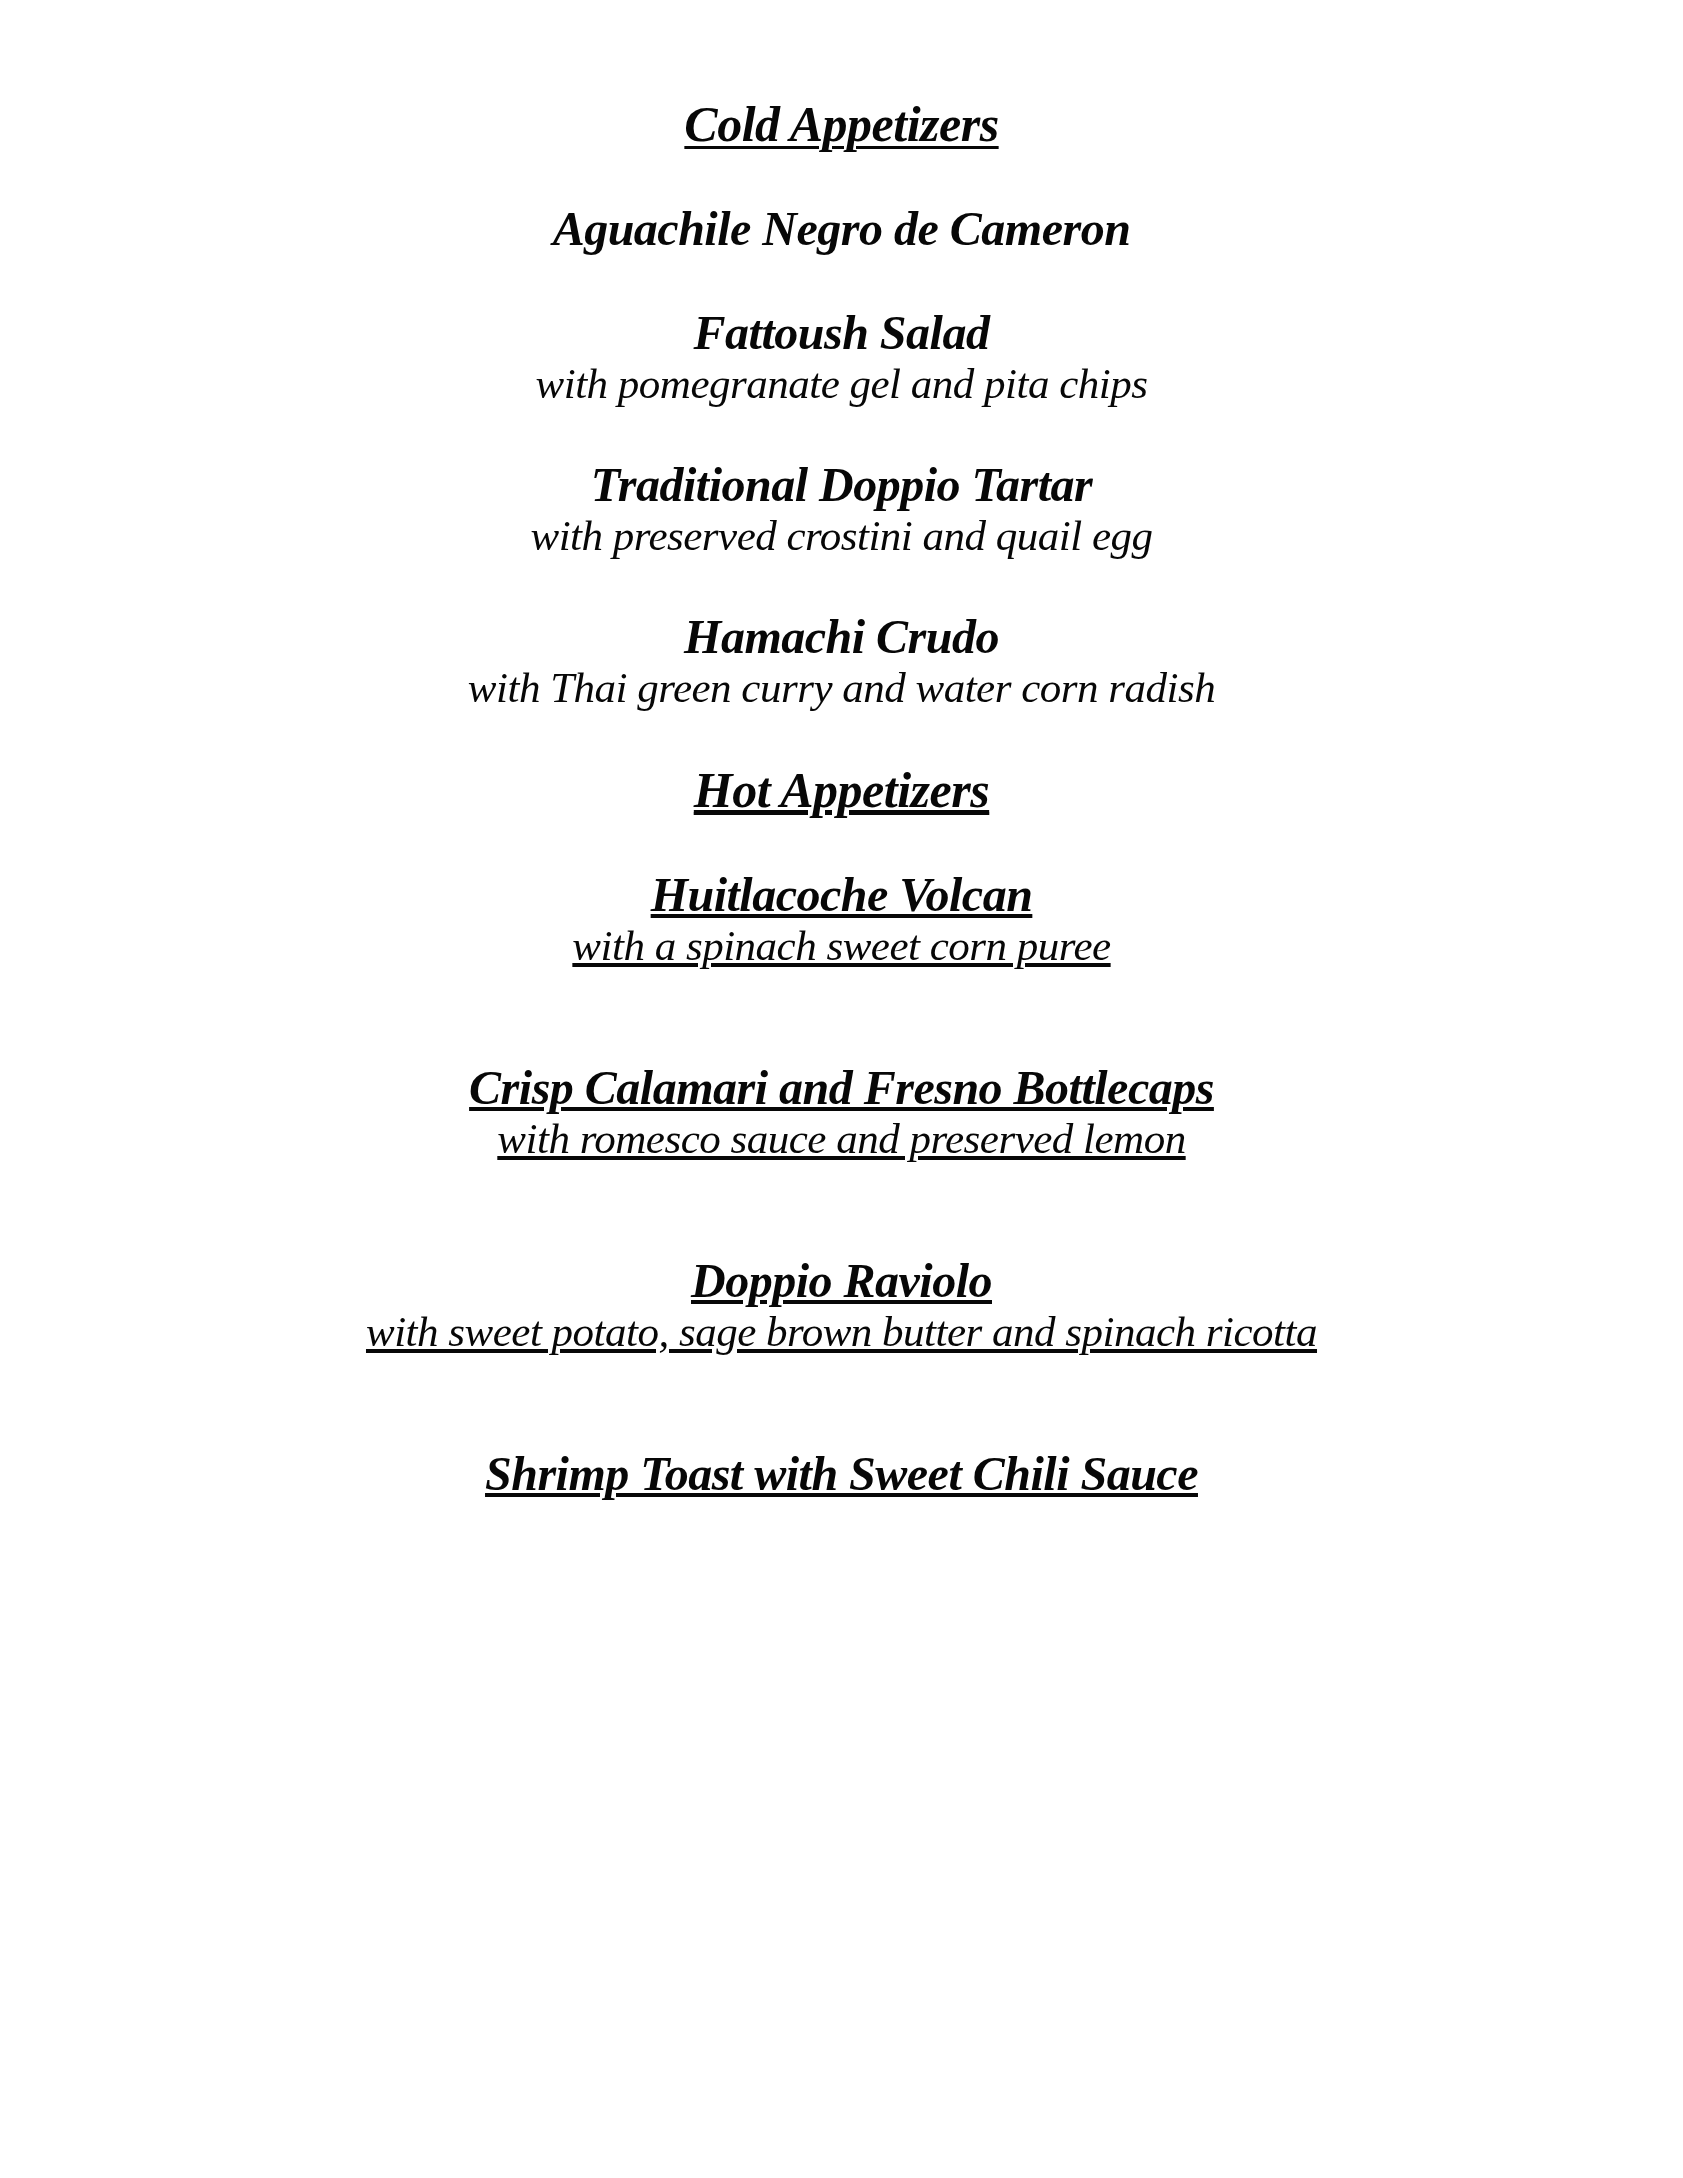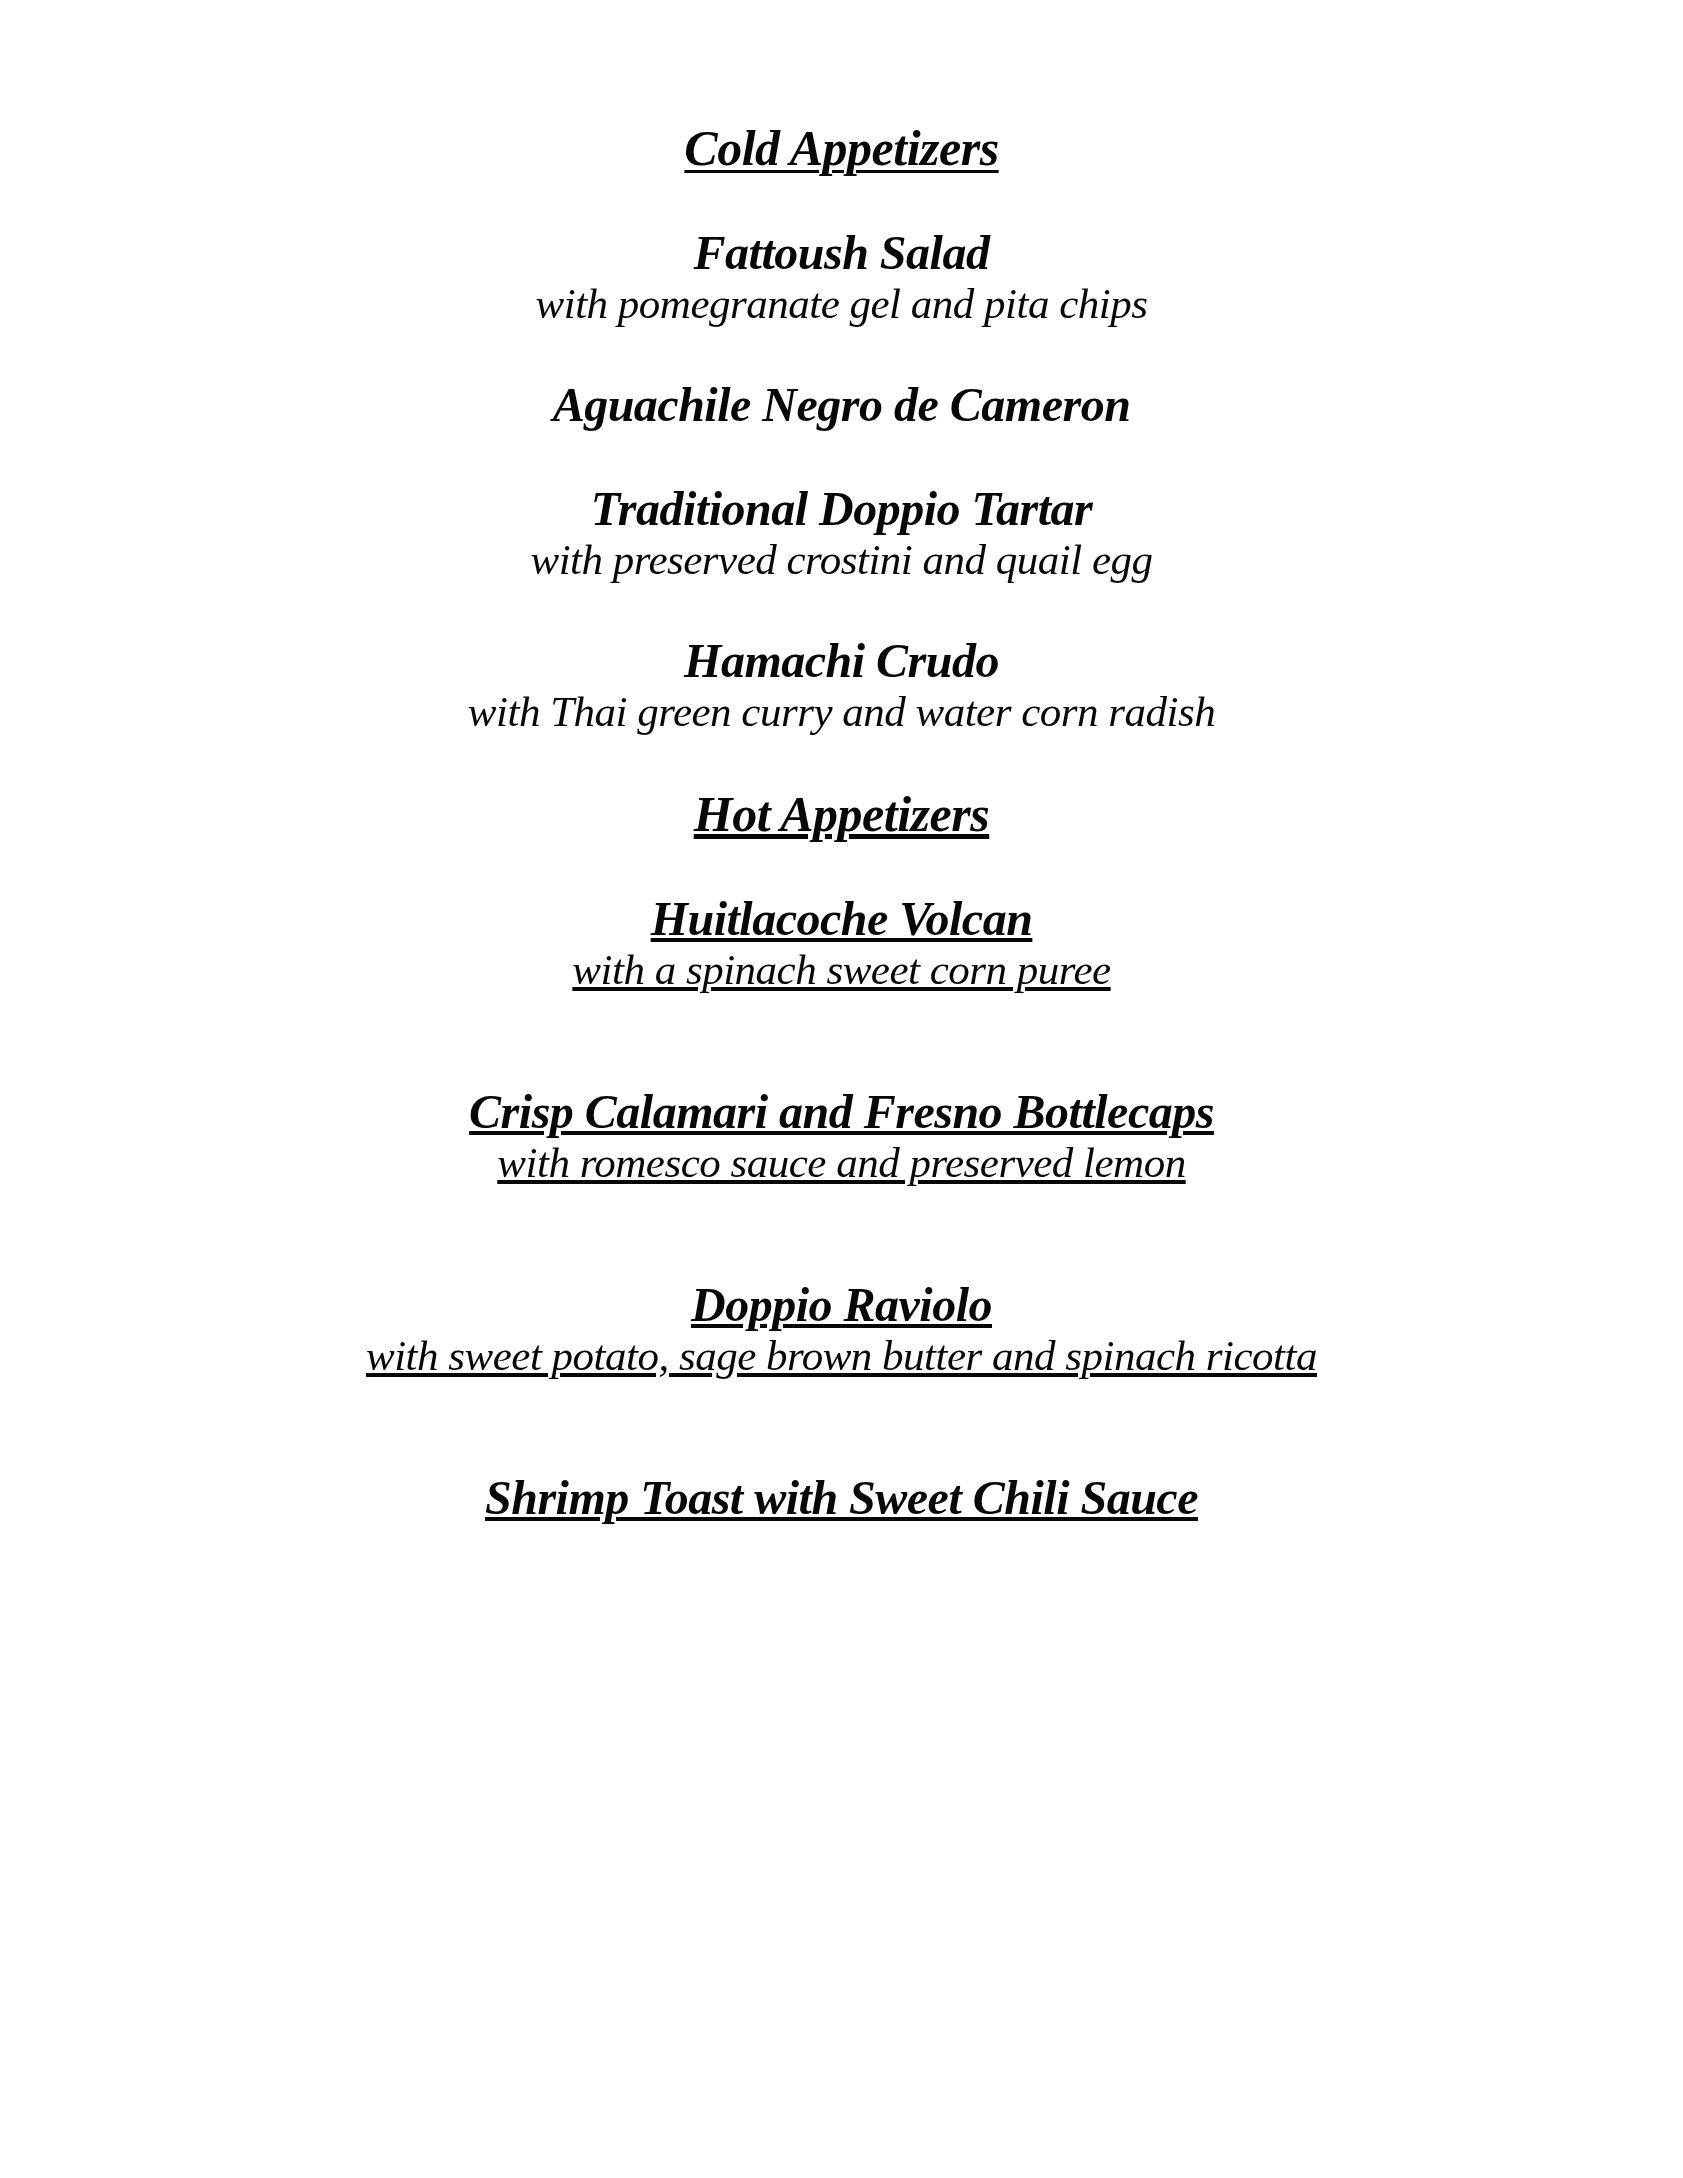--- a/index.html
+++ b/index.html
@@ -7,21 +7,21 @@
     padding: 0;
     background: #ffffff;
   }
   .page {
     position: relative;
     width: 1683px;
     height: 2178px;
     margin: 0 auto;
     background: #ffffff;
     box-sizing: border-box;
-    padding-top: 120px;
+    padding-top: 96px;
     text-align: center;
     font-family: "Liberation Serif", serif;
     font-style: italic;
     color: #070707;
   }
   .section {
     margin: 0;
   }
   .section--second {
     margin-top: 42px;
@@ -62,26 +62,26 @@
 <body>
 
 <div class="page">
 
   <div class="section">
     <div class="section-heading">
       <span class="underline">Cold Appetizers</span>
     </div>
 
     <div class="item">
-      <div class="item-name">Fattoush Salad</div>
-      <div class="item-desc">with pomegranate gel and pita chips</div>
+      <div class="item-name">Aguachile Negro de Cameron</div>
     </div>
 
     <div class="item">
-      <div class="item-name">Aguachile Negro de Cameron</div>
+      <div class="item-name">Fattoush Salad</div>
+      <div class="item-desc">with pomegranate gel and pita chips</div>
     </div>
 
     <div class="item">
       <div class="item-name">Traditional Doppio Tartar</div>
       <div class="item-desc">with preserved crostini and quail egg</div>
     </div>
 
 
     <div class="item">
       <div class="item-name">Hamachi Crudo</div>

